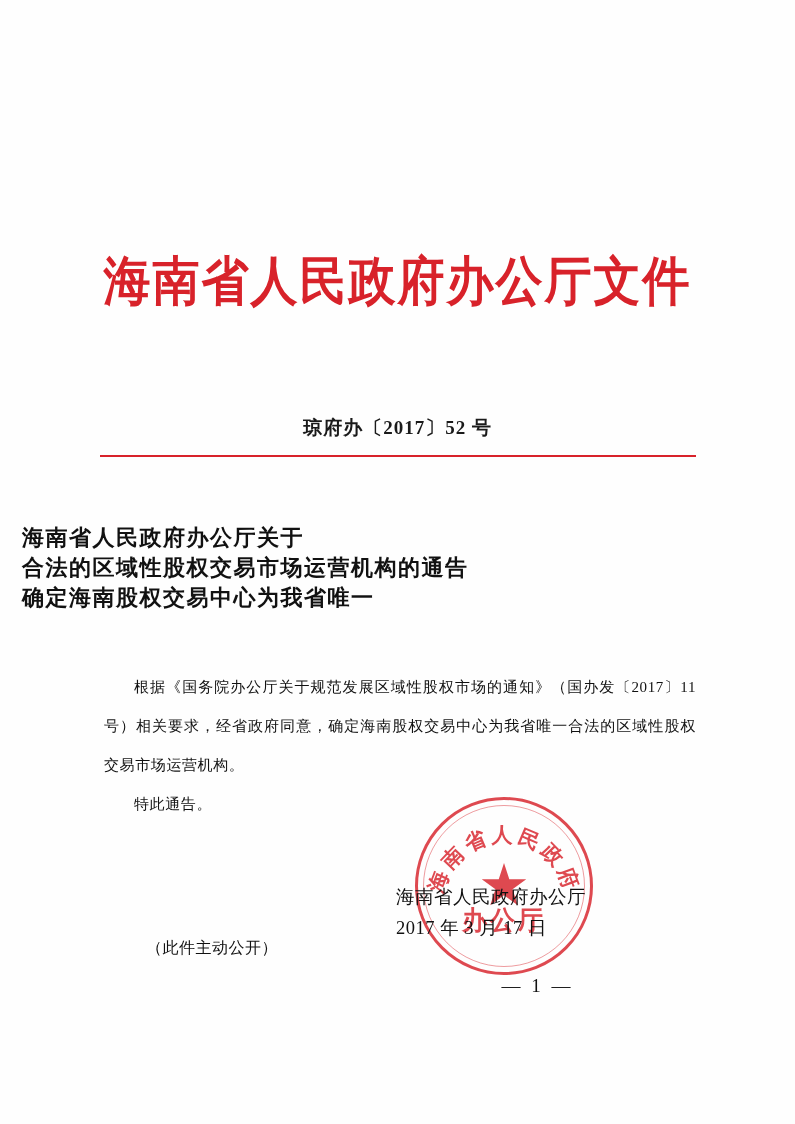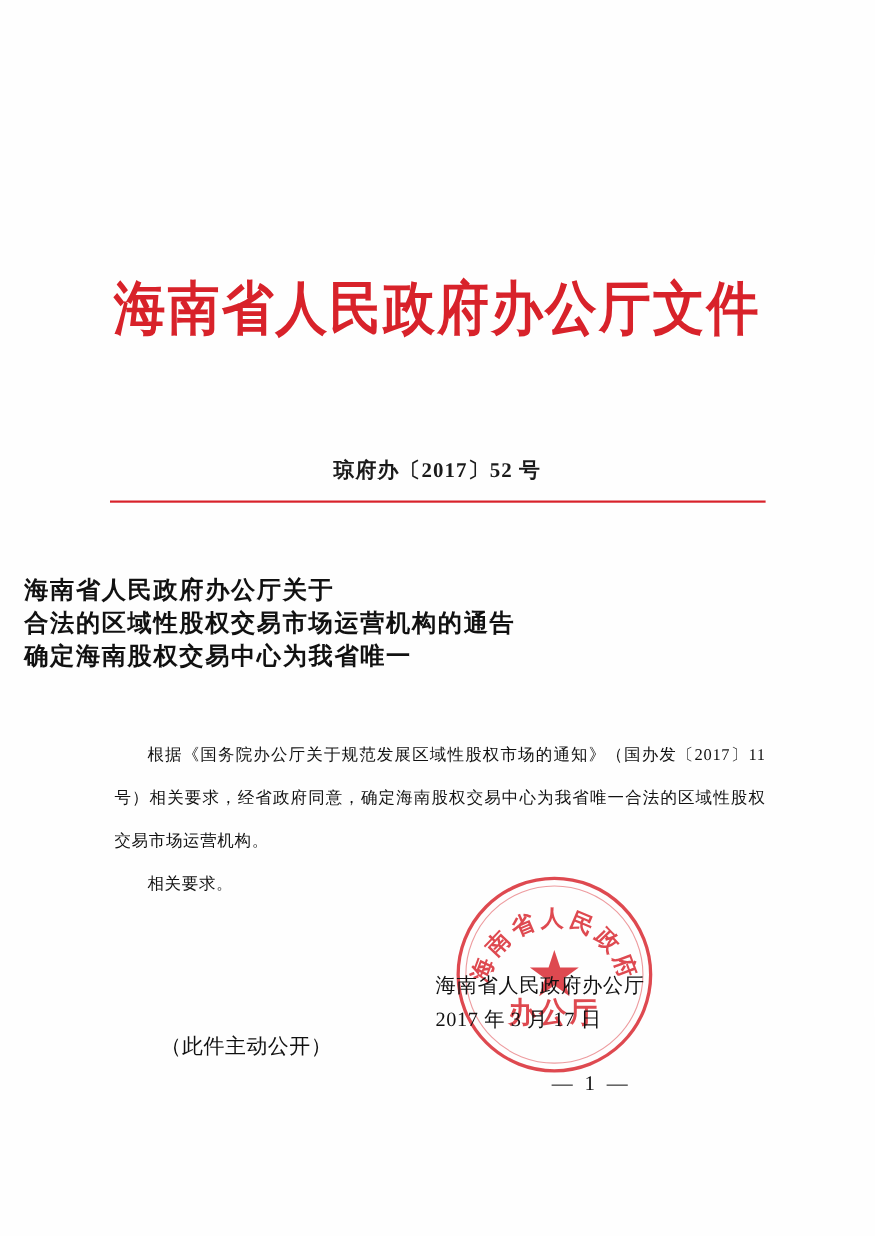--- a/index.html
+++ b/index.html
@@ -158,21 +158,21 @@
     font-weight: 700;
     font-size: 25px;
     letter-spacing: 3px;
     transform: scaleY(1.05);
   }
   
   .footer-note {
     position: absolute;
     top: 938px;
     left: 146px;
-    font-size: 19px;
+    font-size: 16px;
     letter-spacing: 0.5px;
     color: #111;
   }
   .page-number {
     position: absolute;
     top: 975px;
     left: 0;
     width: 795px;
     text-align: center;
     font-size: 19px;
@@ -197,21 +197,21 @@
   <div class="red-rule"></div>
 
   <div class="title-block">
     <div class="title-line">海南省人民政府办公厅关于</div>
     <div class="title-line">合法的区域性股权交易市场运营机构的通告</div>
     <div class="title-line">确定海南股权交易中心为我省唯一</div>
   </div>
 
   <div class="body-text">
     <p>根据《国务院办公厅关于规范发展区域性股权市场的通知》（国办发〔2017〕11 号）相关要求，经省政府同意，确定海南股权交易中心为我省唯一合法的区域性股权交易市场运营机构。</p>
-    <p>相关要求。</p>
+    <p>特此通告。</p>
   </div>
 
   <div class="seal">
     <div class="ring"></div>
     <svg class="seal-arc" viewBox="0 0 172 172">
       <defs>
         <path id="arcpath" d="M 24,104 A 62,62 0 1 1 148,104" fill="none"></path>
       </defs>
       <text>
         <textPath href="#arcpath" startOffset="50%" text-anchor="middle">海南省人民政府</textPath>

